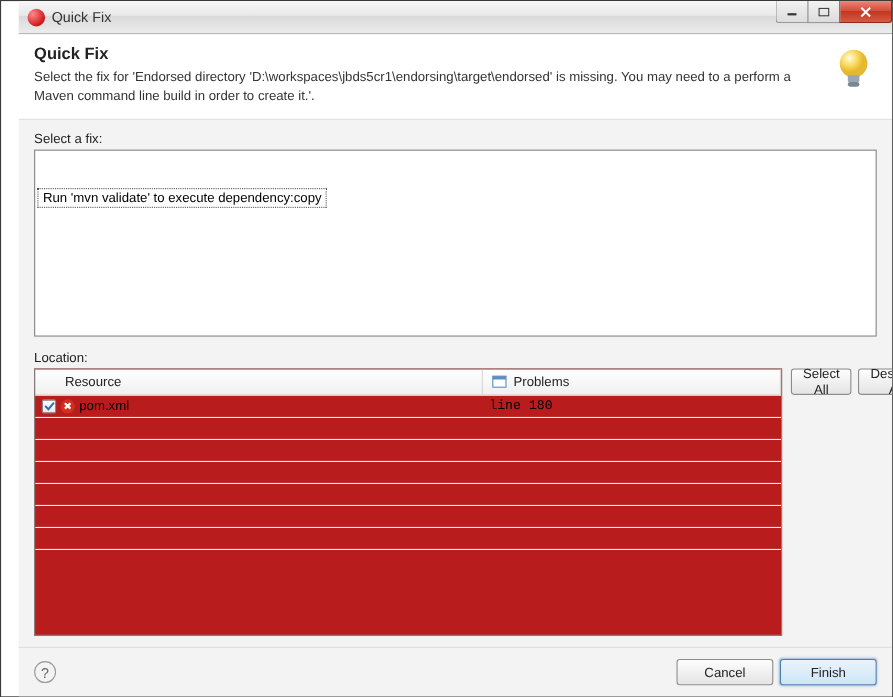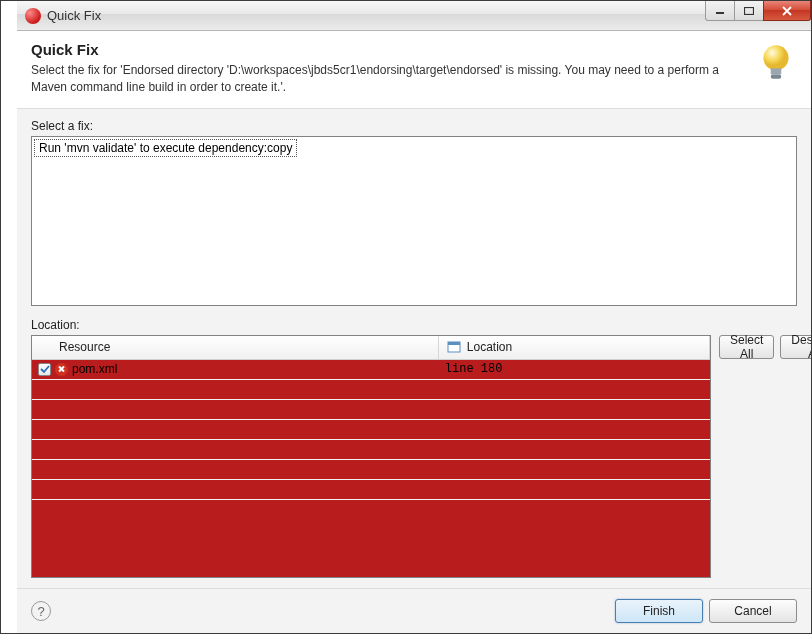--- a/index.html
+++ b/index.html
@@ -101,20 +101,21 @@
   padding: 1px 4px;
   font-size: 12px;
   color: #000;
   border: 1px dotted transparent;
   display: inline-block;
   cursor: default;
 }
 .fix-item.selected {
   border: 1px dotted #555;
   background: #fff;
+  margin-top: 32px;
 }
 .problems-row {
   display: flex;
   gap: 8px;
   flex: 1;
   min-height: 0;
 }
 .problems-table-wrap {
   flex: 1;
   border: 1px solid #828282;
@@ -299,21 +300,21 @@
         <div class="tbl-head">
           <div class="th c1">
             <span style="width:13px;"></span>
             <span>Resource</span>
           </div>
           <div class="th c2">
             <svg class="file-type-icon" viewBox="0 0 14 14">
               <rect x="1" y="2" width="12" height="10" fill="#fff" stroke="#5a8fbf"></rect>
               <rect x="1" y="2" width="12" height="3" fill="#5a8fbf"></rect>
             </svg>
-            <span>Location</span>
+            <span>Problems</span>
           </div>
         </div>
         <div class="tbl-body">
           <div class="tbl-row">
             <div class="td c1">
               <div class="check">
                 <svg width="10" height="10">
                     <path d="M1 5 L4 8 L9 2" stroke="#2a6fb5" stroke-width="1.8" fill="none"></path>
                   </svg>
               </div>
@@ -339,17 +340,17 @@
         <button class="btn">
           <span><span class="ul">D</span>eselect All</span>
         </button>
       </div>
     </div>
   </div>
 
   <div class="footer">
     <div class="help-icon">?</div>
     <div class="footer-btns">
+      <button class="btn">Cancel</button>
       <button class="btn primary">Finish</button>
-      <button class="btn">Cancel</button>
     </div>
   </div>
 </div>
 
 </body></html>

